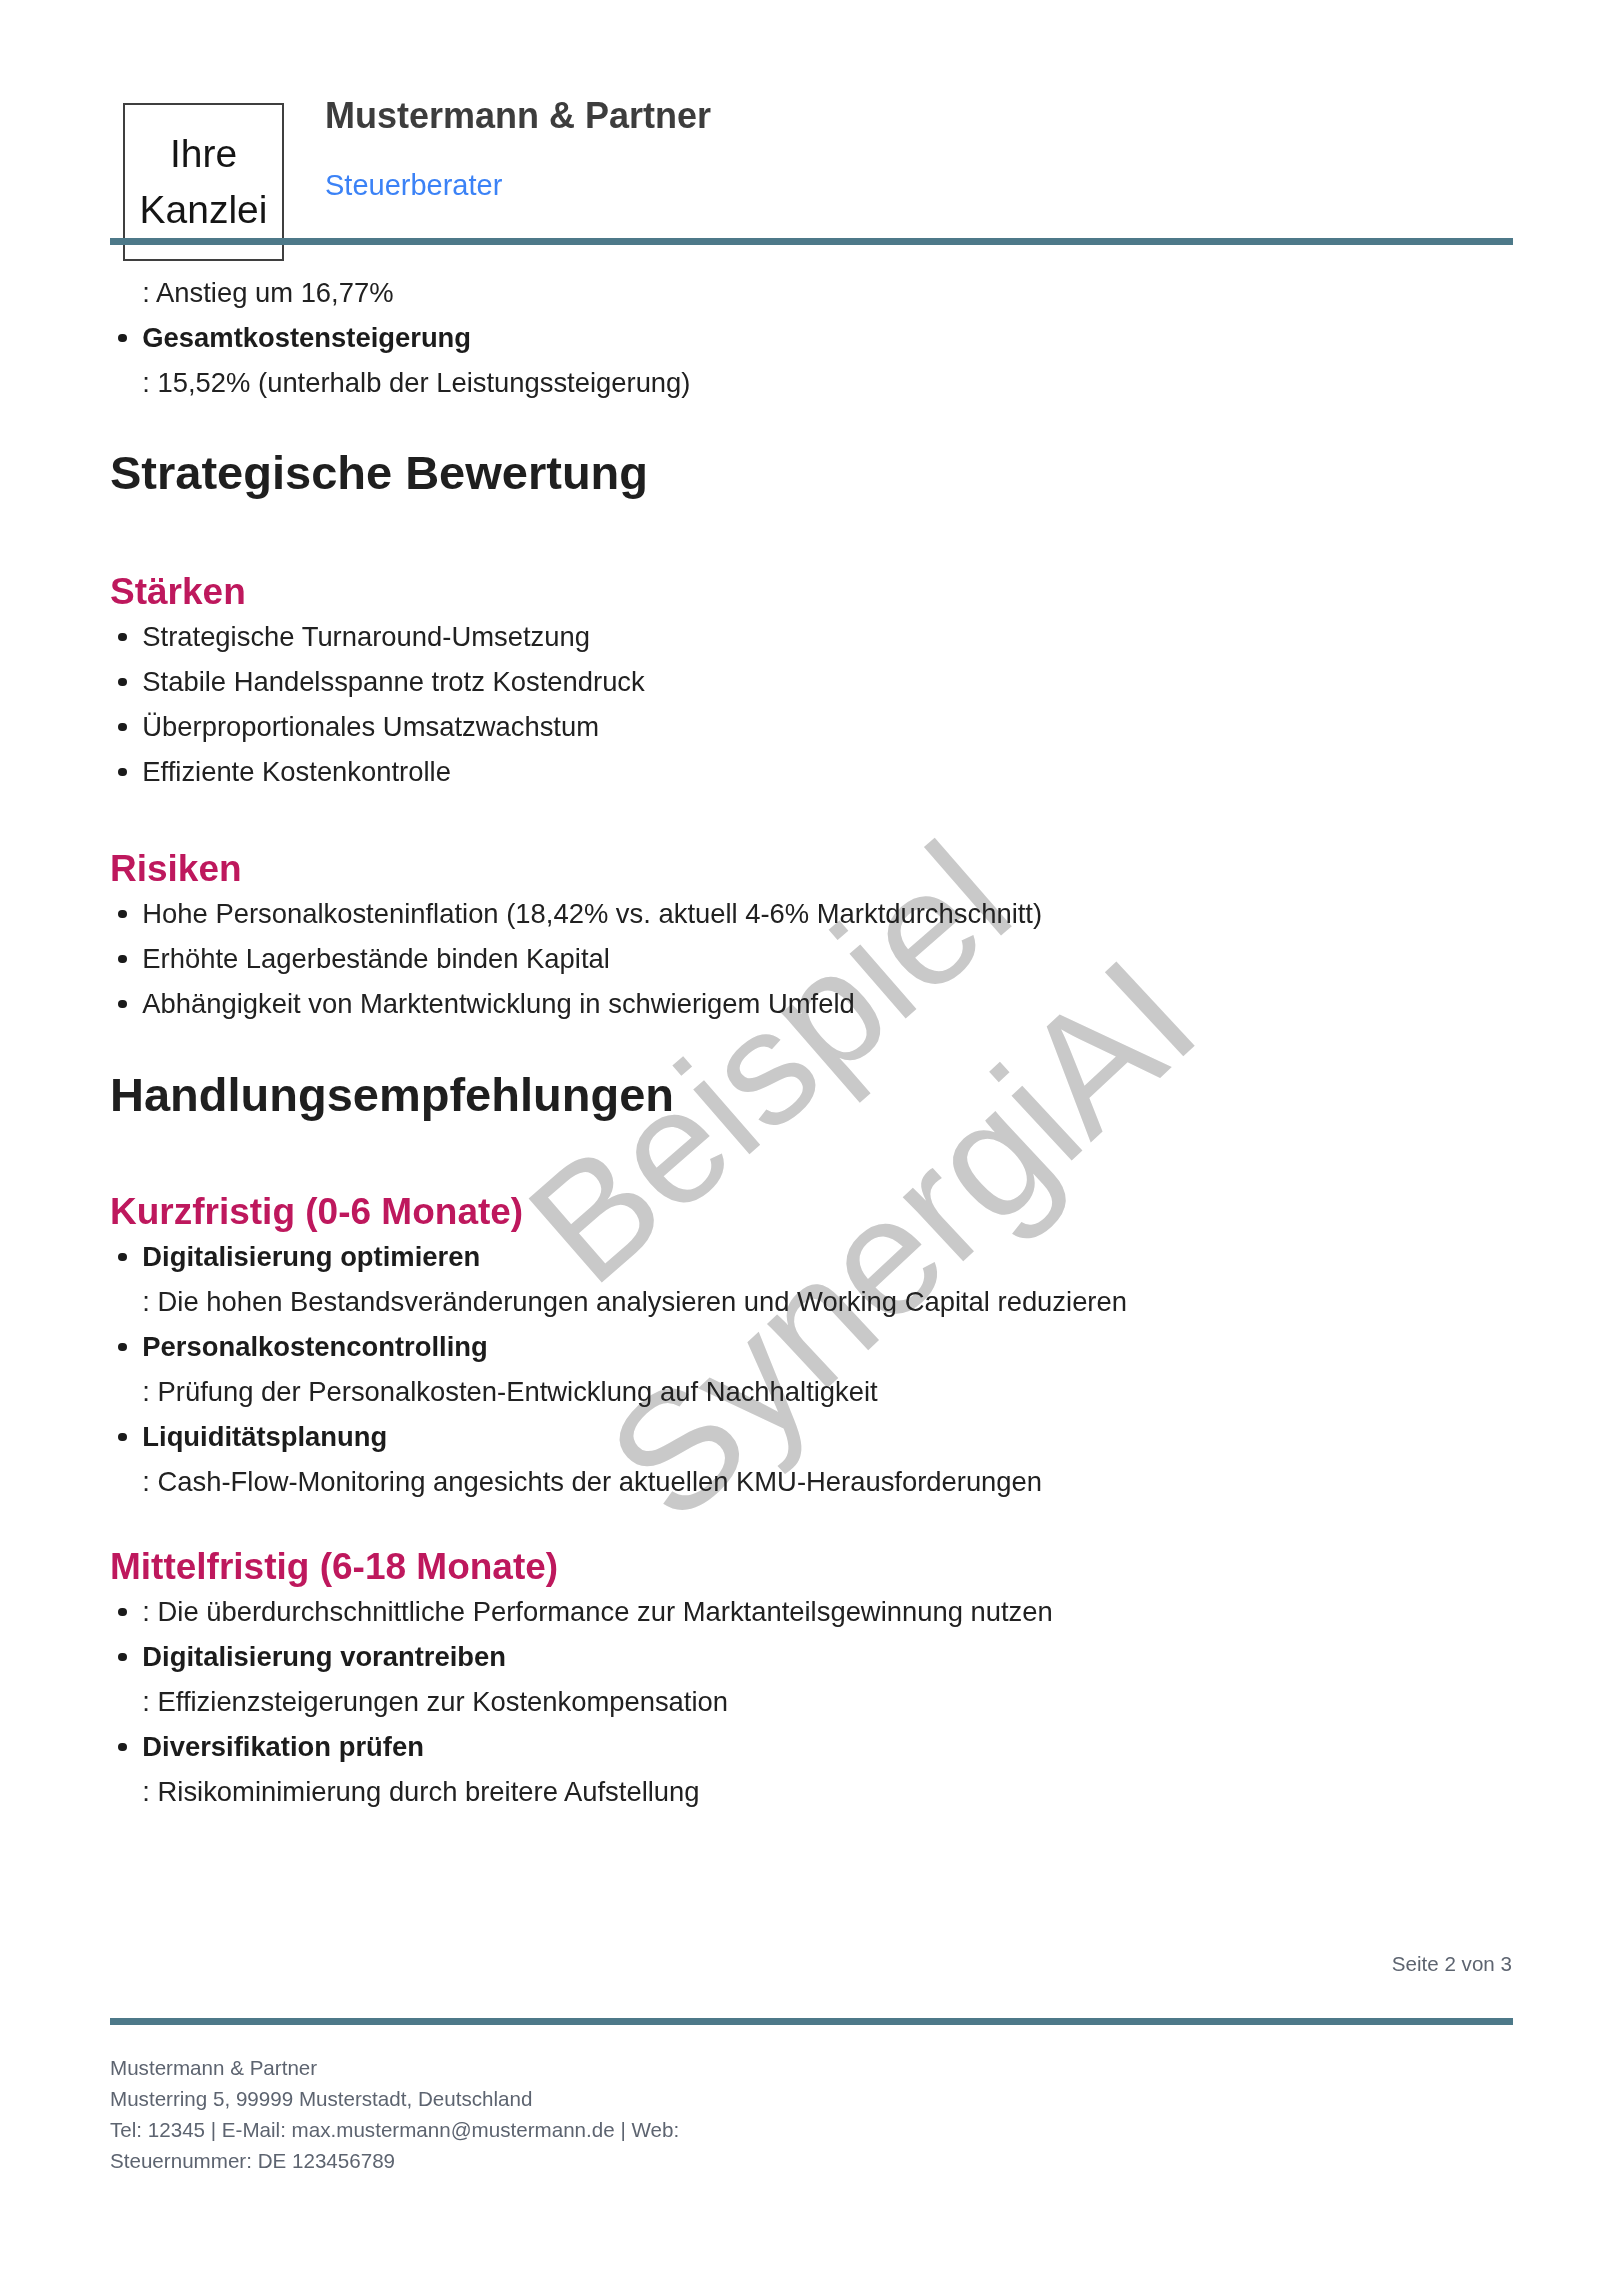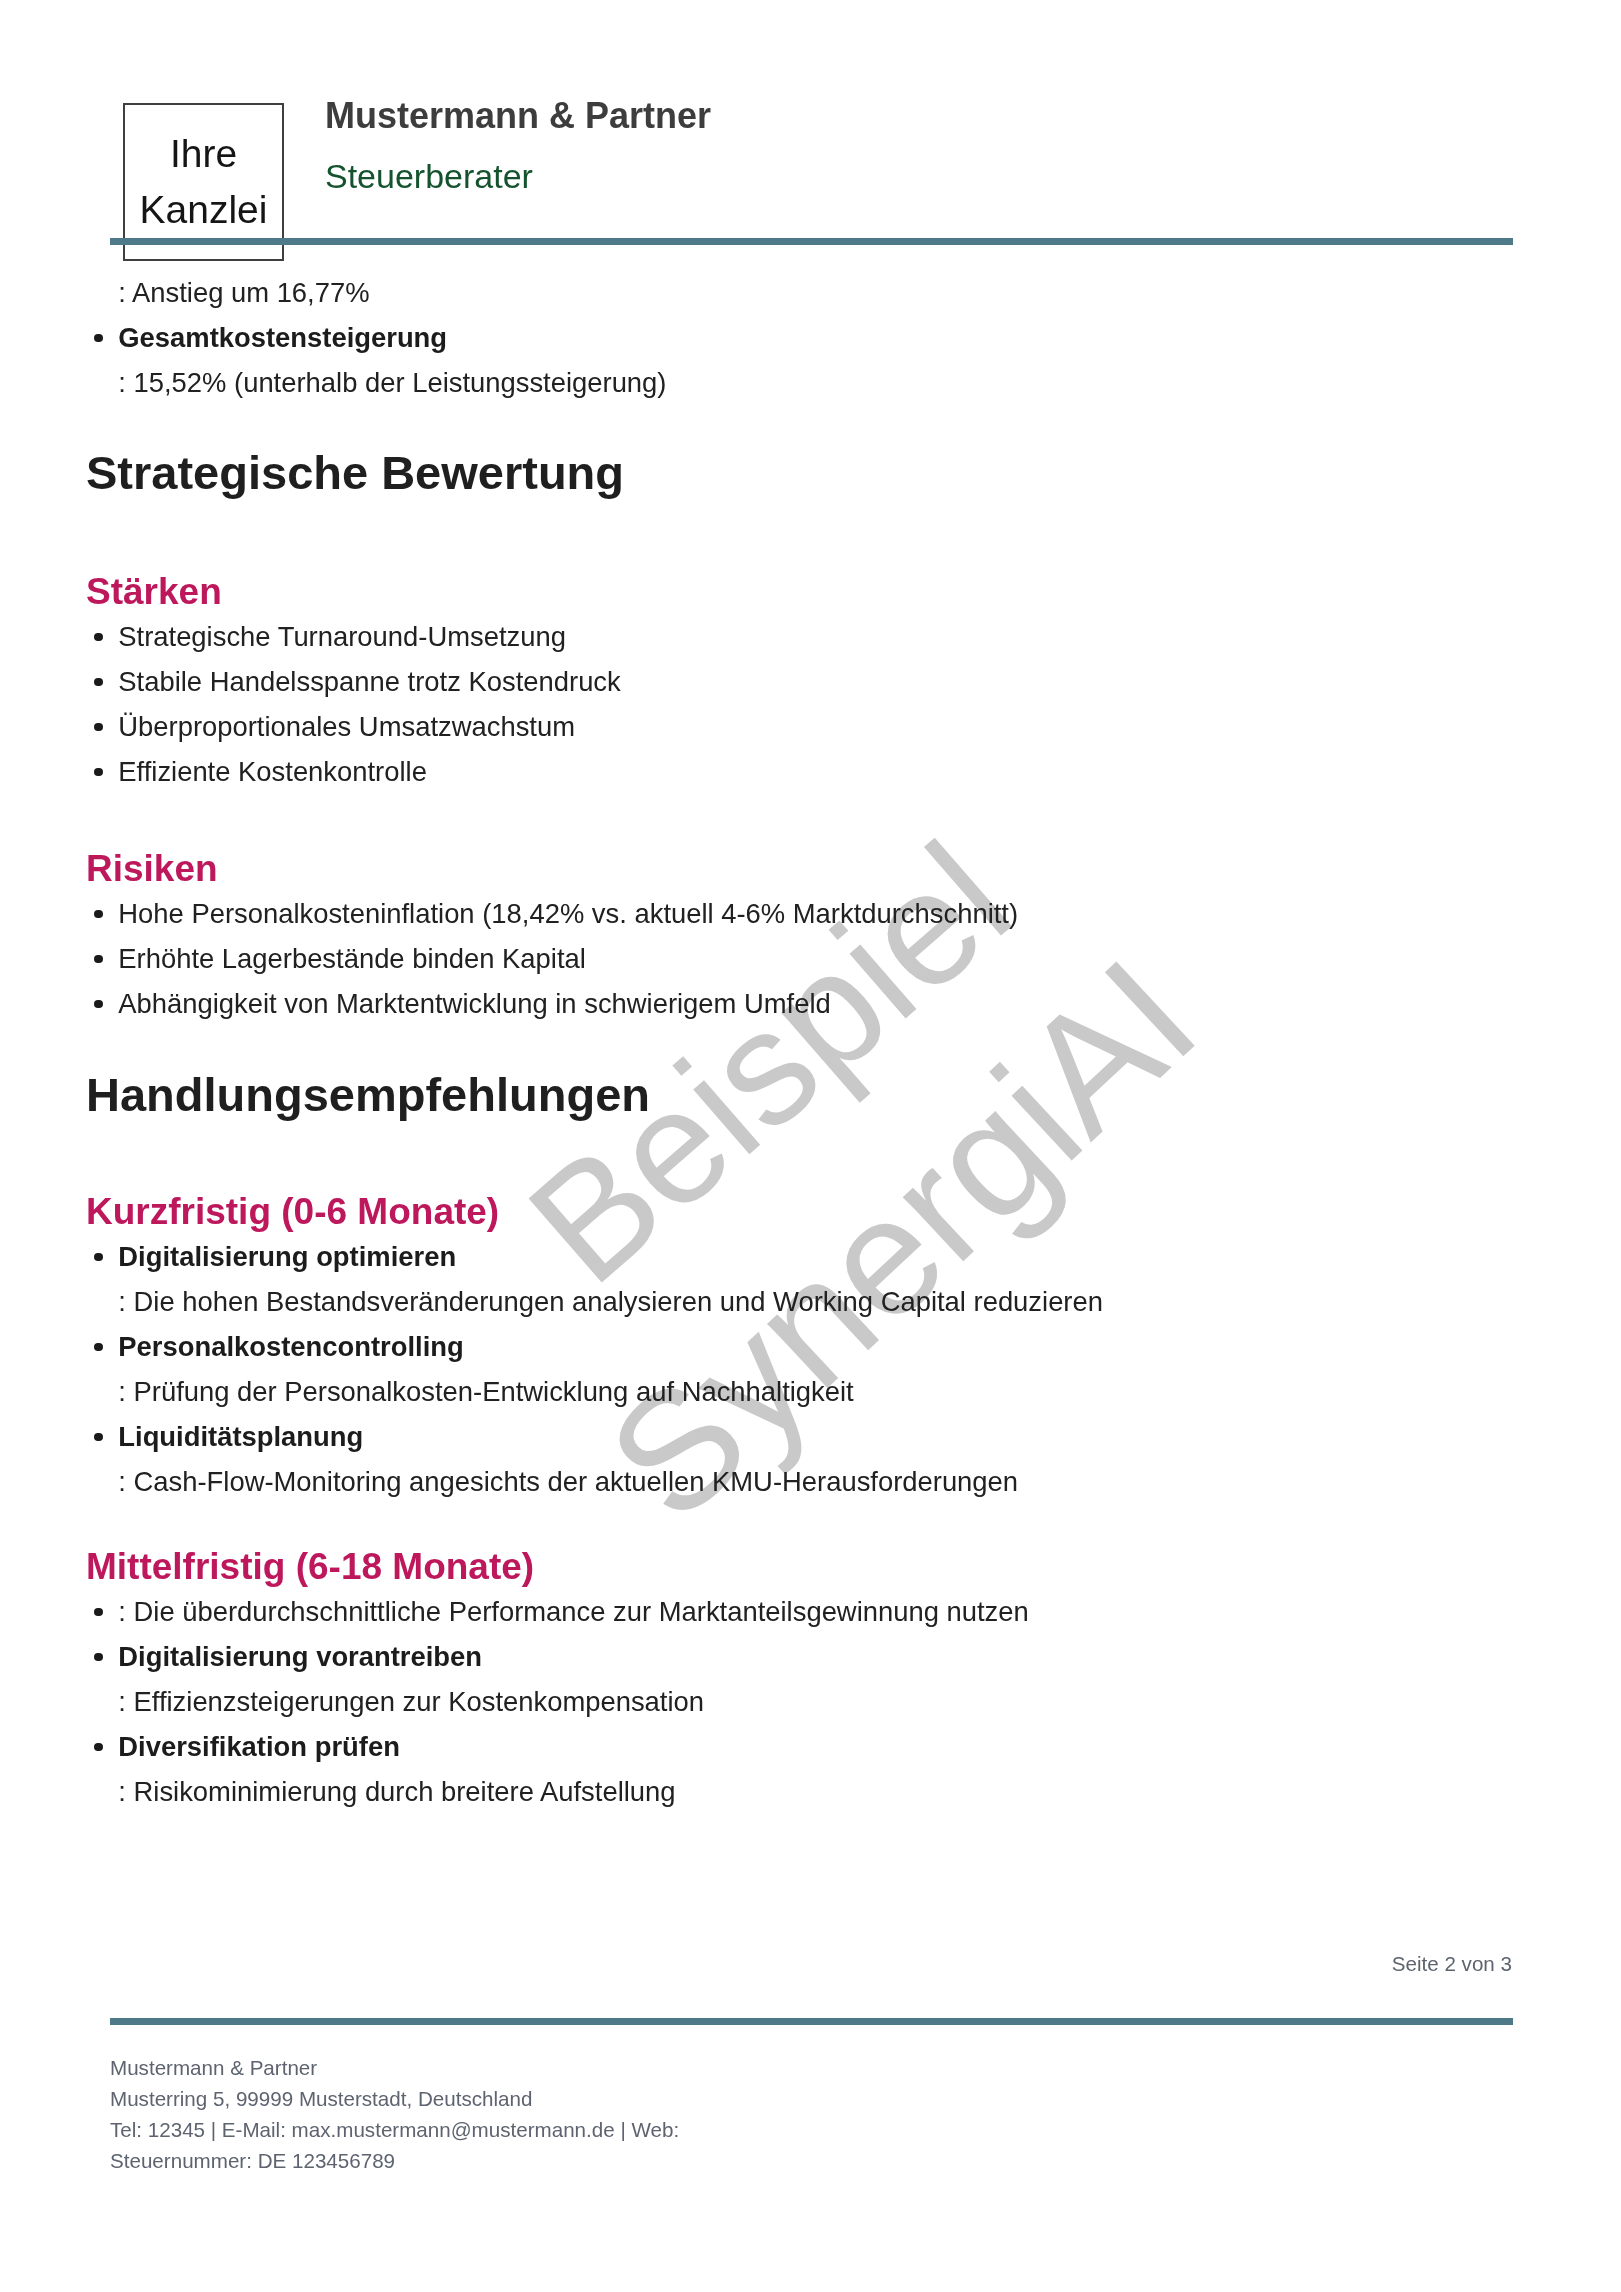--- a/index.html
+++ b/index.html
@@ -17,28 +17,28 @@
   .wm-2 { left:902px; top:1240px; font-size:167px; transform:translate(-50%,-50%) rotate(-43deg); }
 
   
   .letterhead { position:relative; z-index:1; display:flex; align-items:flex-start;
     padding:55px 110px 0 123px; gap:41px; height:158px; }
   .logo-box { width:161px; height:158px; border:2px solid #3f3f3f; box-sizing:border-box;
     display:flex; flex-direction:column; justify-content:center; align-items:center;
     font-size:39px; line-height:56px; color:#151515; flex:0 0 auto;margin-top:48px; }
   .title-block { padding-top:39px; }
   .firm-name { font-size:36px; font-weight:700; color:#3d3d3d; line-height:43px; }
-  .firm-subtitle { font-size:34px; color:#14532d; margin-top:25px; line-height:29px; }
+  .firm-subtitle { font-size:29px; color:#3b82f6; margin-top:34px; line-height:29px; }
 
   .divider { position:absolute; left:110px; width:1403px; height:6.9px; background:#4d7989; z-index:1; }
   .divider-top { top:238px; }
   .divider-bottom { top:2018px; }
 
   
-  .main { position:relative; z-index:1; padding:0 98px 0 86px; margin-top:57px; font-size:27.4px; }
+  .main { position:relative; z-index:1; padding:0 98px 0 110px; margin-top:57px; font-size:27.4px; }
   .main ul { list-style:none; margin:0; padding:0 0 0 7.8px; }
   .main li { position:relative; padding-left:24.5px; line-height:45px; }
   li.bulleted::before { content:""; position:absolute; left:0; top:18.6px;
     width:8.8px; height:8.8px; border-radius:50%; background:#1a1a1a; }
   .item-label { font-weight:700; color:#1c1c1c; }
   h1 { font-size:47px; font-weight:700; color:#1f1f1f; line-height:55px; margin:0; }
   h2 { font-size:37px; font-weight:700; color:#be185d; line-height:45px; margin:0; }
   .h1-strategic { margin-top:40px; }
   .h2-strengths { margin-top:69px; }
   .ul-strengths { margin-top:46px; }

